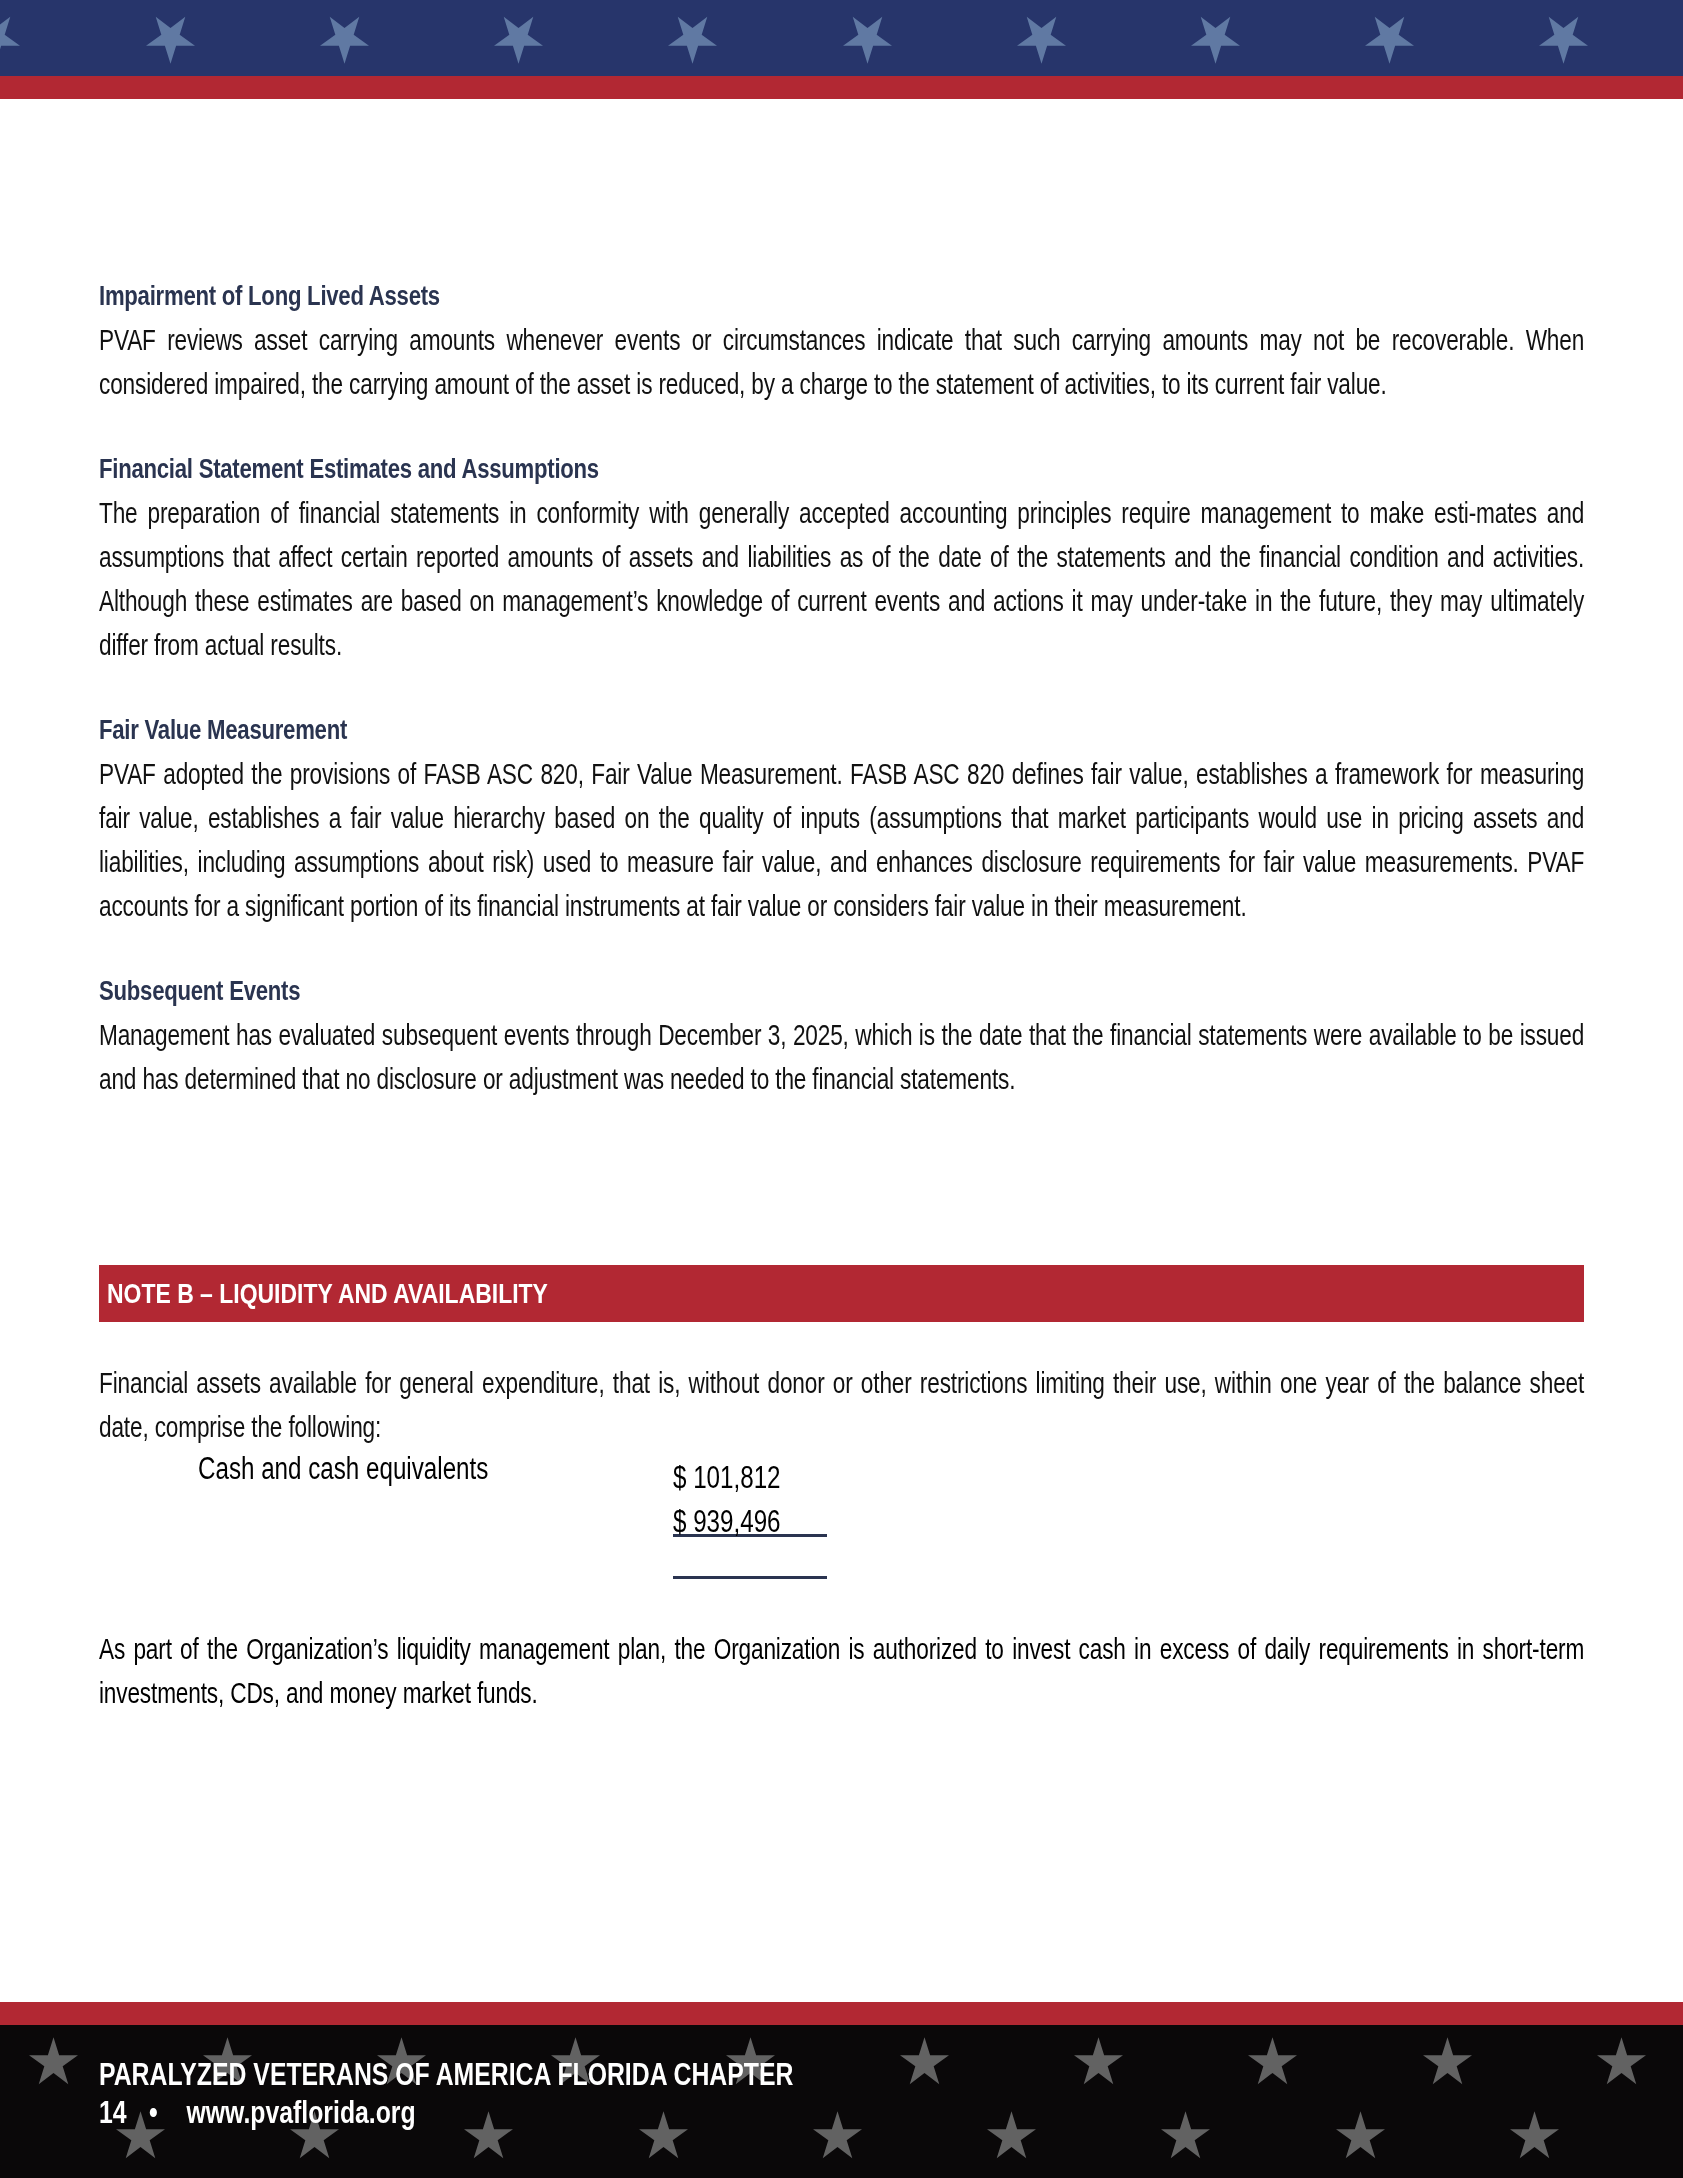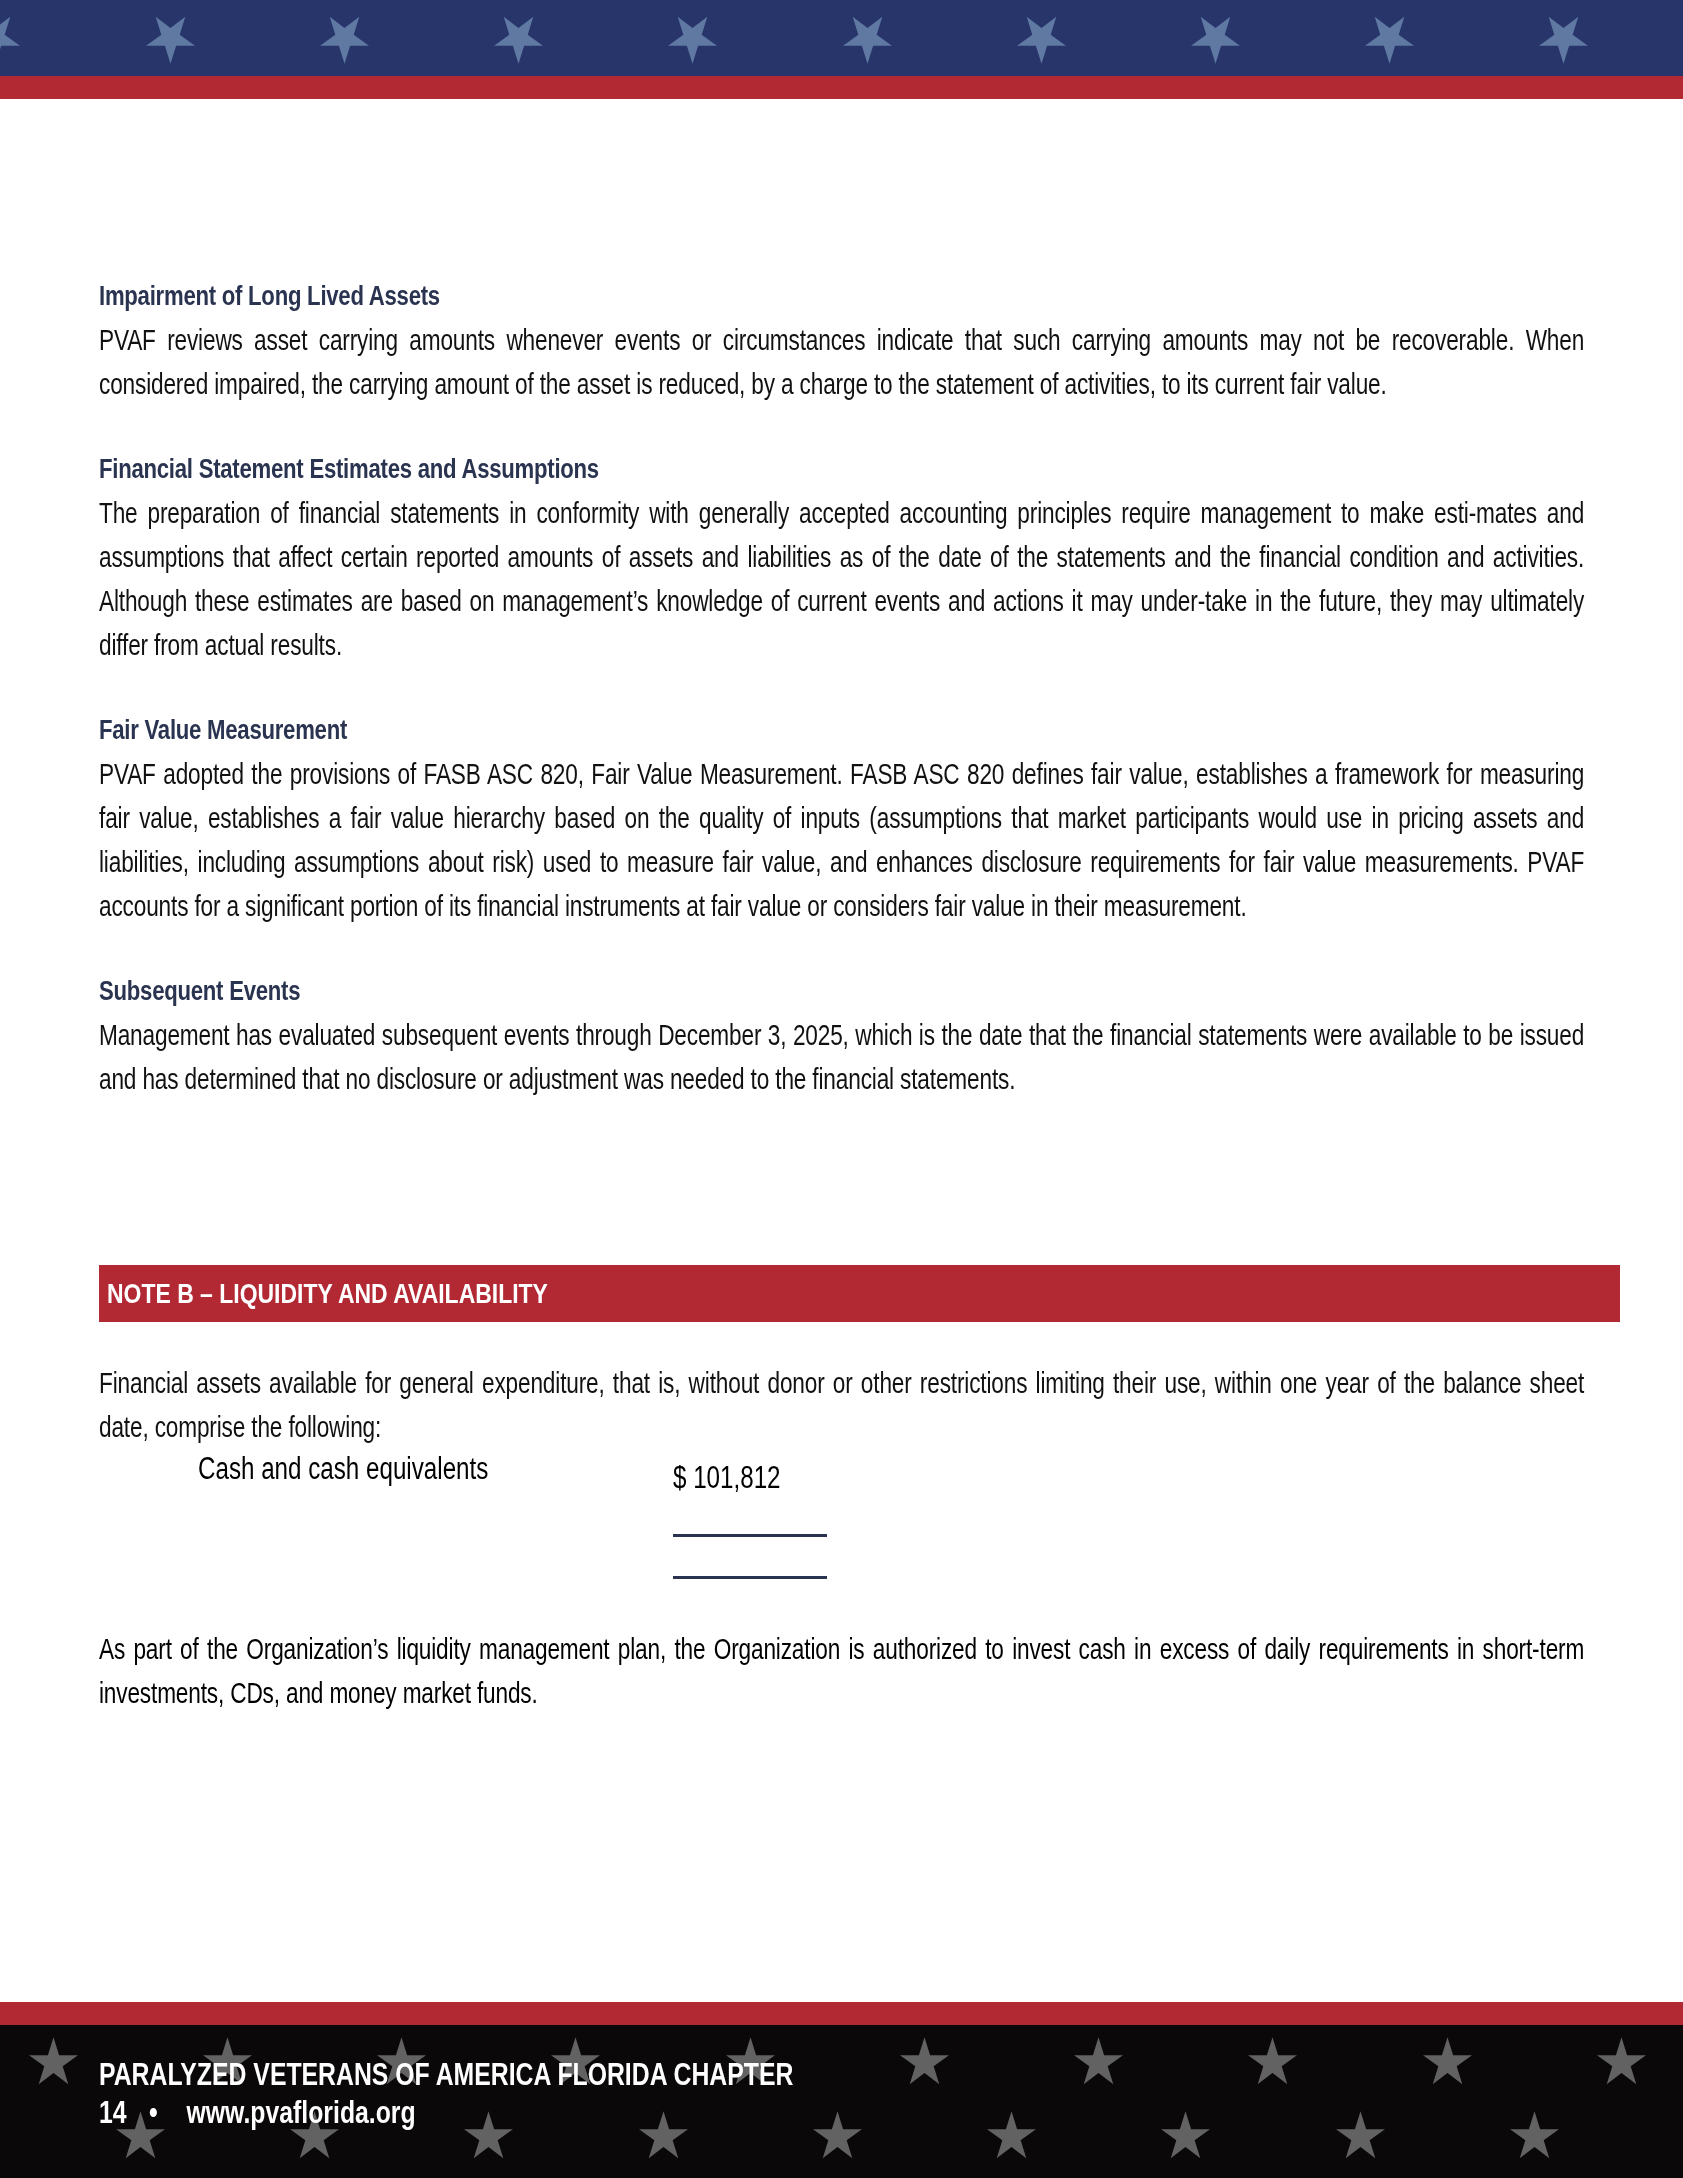--- a/index.html
+++ b/index.html
@@ -38,21 +38,20 @@
   .section-body {
     font-size: 29px; line-height: 44px; color: #111111;
     text-align: justify; text-align-last: left;
     font-family: "Liberation Sans", "DejaVu Sans", sans-serif;
     transform: scaleX(0.78); transform-origin: left top;
     width: 1904px; letter-spacing: -0.2px;
   }
   .note-bar {
     position: absolute; left: 99px; top: 1265px; width: 1485px; height: 57px;
     background: #b22833;
-    padding-left: 36px;
   }
   .note-title {
     position: absolute; left: 8px; top: 0; line-height: 57px;
     color: #ffffff; font-weight: bold; font-size: 28px;
     font-family: "Liberation Sans", "DejaVu Sans", sans-serif;
     transform: scaleX(0.82); transform-origin: left center; white-space: nowrap;
   }
   .liquidity {
     position: absolute; left: 99px; top: 1361px; width: 1485px; color: #111111;
   }
@@ -191,20 +190,23 @@
 <div class="liquidity">
   <div class="liq-intro">Financial assets available for general expenditure, that is, without donor or other restrictions limiting their use, within one year of the balance sheet date, comprise the following:</div>
 </div>
 
 <div class="liq-table">
   <div class="liq-row">
     <div class="liq-label">Cash and cash equivalents</div>
     <div class="liq-value"><span class="v">$ 101,812</span></div>
   </div>
   <div class="rule" style="top:87px"></div>
+  <div class="liq-row">
+    <div class="liq-value"><span class="v">$ 939,496</span></div>
+  </div>
   <div class="rule" style="top:129px"></div>
 </div>
 
 <div class="liq-outro-wrap">
   <div class="liq-outro">As part of the Organization’s liquidity management plan, the Organization is authorized to invest cash in excess of daily requirements in short-term investments, CDs, and money market funds.</div>
 </div>
 
 <div class="footer-red"></div>
 <div class="footer-band" id="ftr-stars">
     <div class="star" style="left: 28px; top: 0px; width: 51px; height: 73px;">

